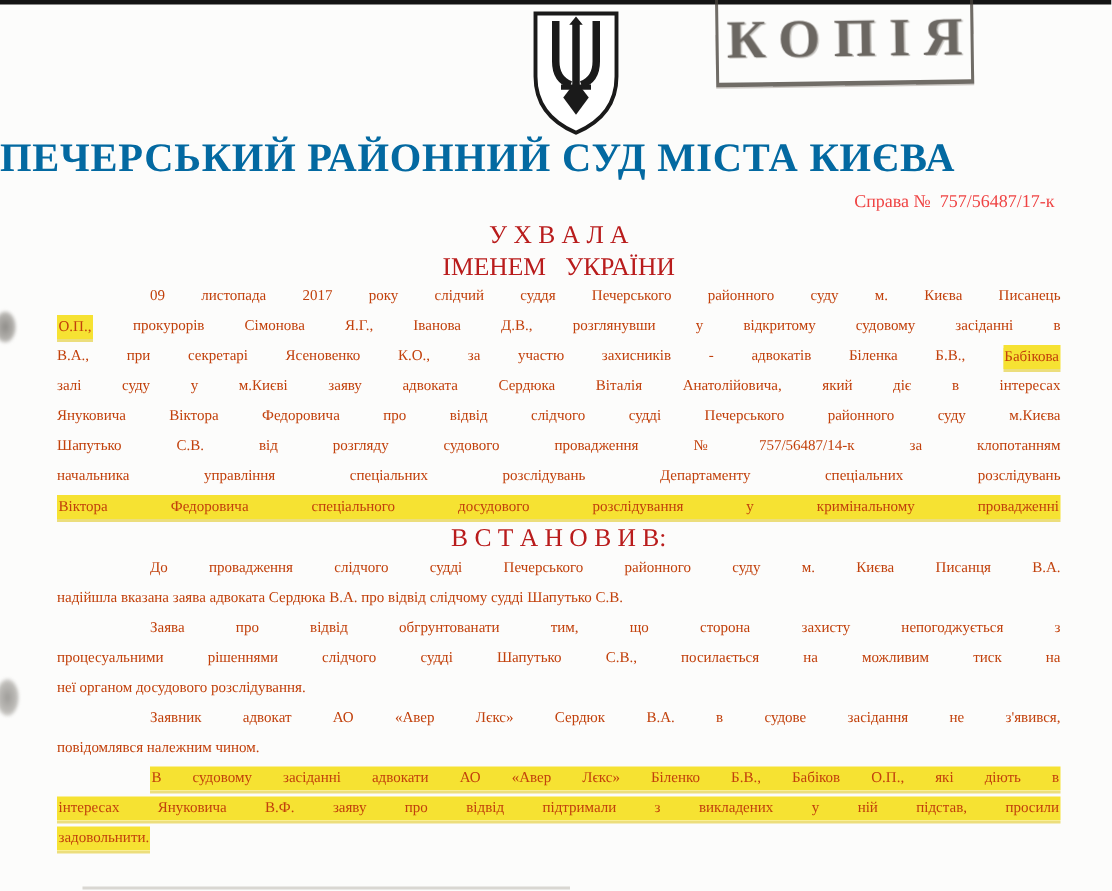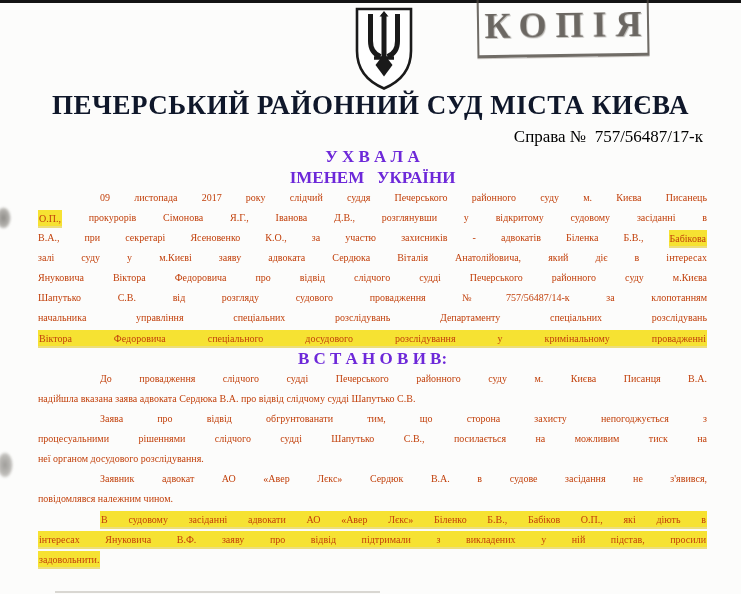--- a/index.html
+++ b/index.html
@@ -22,33 +22,33 @@
     box-shadow:0 1px 0 rgba(120,110,100,.35);
   }
   .stamp span{
     font-weight:bold;font-size:36px;letter-spacing:9px;padding-left:9px;
     color:#48423c;opacity:.8;filter:blur(.5px);
     text-shadow:1px 1px 0 rgba(130,125,118,.55);
     margin-top:6px;
   }
 
   .court-title{
-    position:absolute;top:90px;left:0;width:741px;
+    position:absolute;top:90px;left:0;width:616px;
     text-align:center;font-weight:bold;font-size:27px;letter-spacing:.5px;
-    color:#0f172a;white-space:pre;
+    color:#0369a1;white-space:pre;
   }
   .case-no{
     position:absolute;top:127px;right:38px;
-    font-size:17px;white-space:pre;color:#000000;
+    font-size:12px;white-space:pre;color:#ef4444;
   }
 
   .doc-body{position:absolute;top:146px;left:38px;width:669px;}
   .center-heading{
-    text-align:center;font-weight:bold;font-size:17px;line-height:21px;
-    white-space:pre;color:#6d28d9;
+    text-align:center;font-weight:normal;font-size:17px;line-height:21px;
+    white-space:pre;color:#b91c1c;
   }
   .doc-line{
     font-size:10px;line-height:20px;text-align:left;color:#c2410c;
   }
   .doc-line.justify{text-align:justify;text-align-last:justify;}
   .doc-line.indent{text-indent:62px;}
   .hl{background:#f6e232;padding:2.5px 1px;box-shadow:0 2px 0 rgba(222,196,20,.55);}
 
   .smudge{position:absolute;background:radial-gradient(ellipse at center,#8f8d89 0%,#b5b3af 55%,rgba(252,252,251,0) 75%);filter:blur(1px);border-radius:50%;}
   .smudge-1{top:207px;left:-4px;width:15px;height:22px;}

